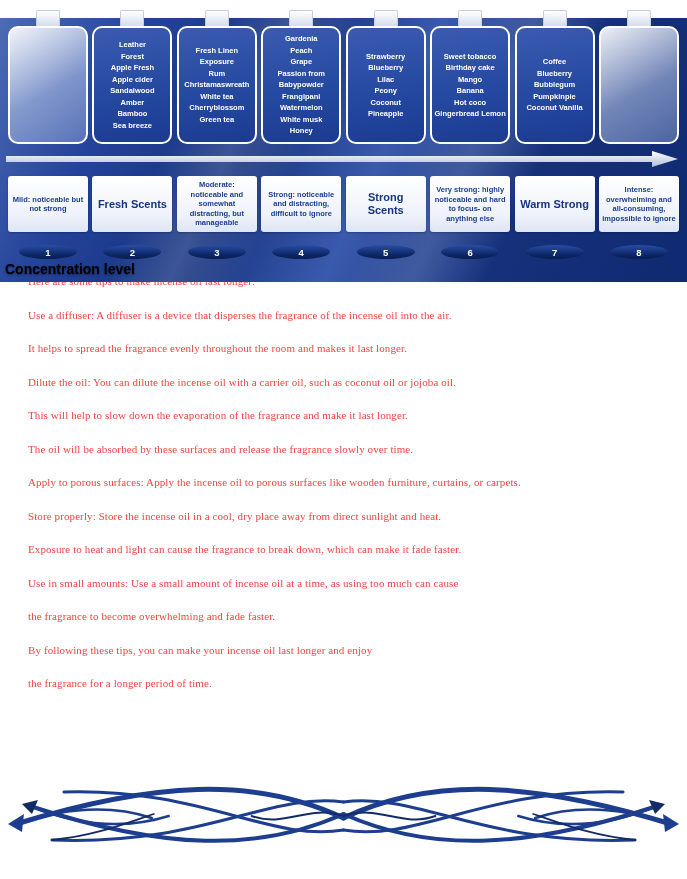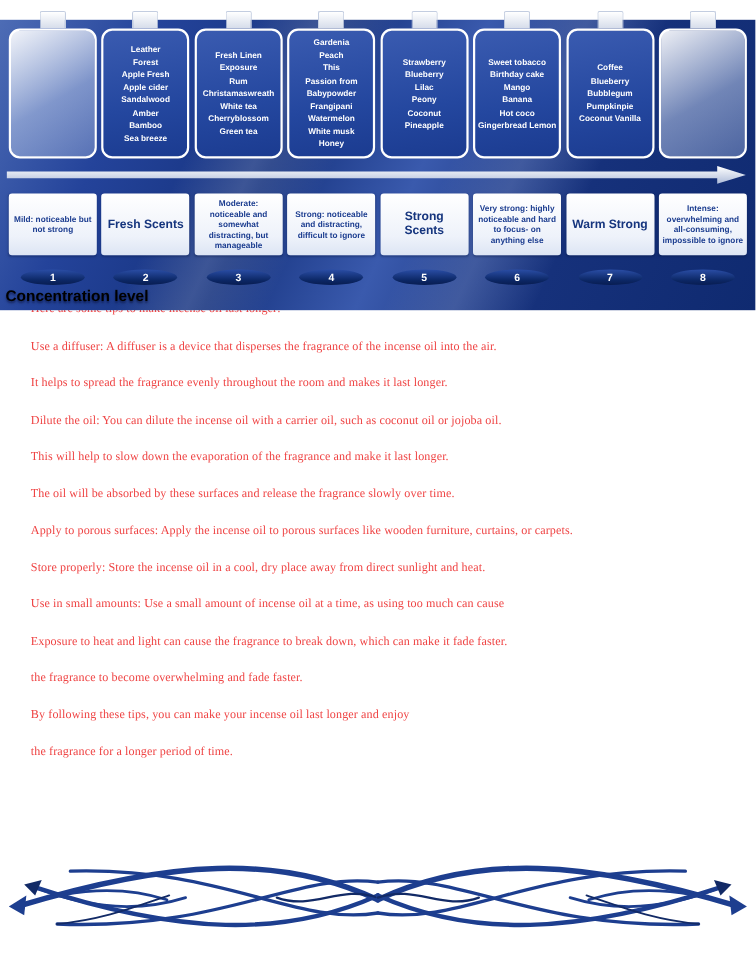--- a/index.html
+++ b/index.html
@@ -85,21 +85,21 @@
             <div class="scent">White tea</div>
             <div class="scent">Cherryblossom</div>
             <div class="scent">Green tea</div>
           </div>
         </div>
         <div class="bottle">
           <div class="cap"></div>
           <div class="bottle-body filled">
             <div class="scent">Gardenia</div>
             <div class="scent">Peach</div>
-            <div class="scent">This</div>
+            <div class="scent">Grape</div>
             <div class="scent">Passion from</div>
             <div class="scent">Babypowder</div>
             <div class="scent">Frangipani</div>
             <div class="scent">Watermelon</div>
             <div class="scent">White musk</div>
             <div class="scent">Honey</div>
           </div>
         </div>
         <div class="bottle">
           <div class="cap"></div>
@@ -208,22 +208,22 @@
 
   <div class="tips">
       <p class="tip-line">Here are some tips to make incense oil last longer:</p>
       <p class="tip-line">Use a diffuser: A diffuser is a device that disperses the fragrance of the incense oil into the air.</p>
       <p class="tip-line">It helps to spread the fragrance evenly throughout the room and makes it last longer.</p>
       <p class="tip-line">Dilute the oil: You can dilute the incense oil with a carrier oil, such as coconut oil or jojoba oil.</p>
       <p class="tip-line">This will help to slow down the evaporation of the fragrance and make it last longer.</p>
       <p class="tip-line">The oil will be absorbed by these surfaces and release the fragrance slowly over time.</p>
       <p class="tip-line">Apply to porous surfaces: Apply the incense oil to porous surfaces like wooden furniture, curtains, or carpets.</p>
       <p class="tip-line">Store properly: Store the incense oil in a cool, dry place away from direct sunlight and heat.</p>
+      <p class="tip-line">Exposure to heat and light can cause the fragrance to break down, which can make it fade faster.</p>
       <p class="tip-line">Use in small amounts: Use a small amount of incense oil at a time, as using too much can cause</p>
-      <p class="tip-line">Exposure to heat and light can cause the fragrance to break down, which can make it fade faster.</p>
       <p class="tip-line">the fragrance to become overwhelming and fade faster.</p>
       <p class="tip-line">By following these tips, you can make your incense oil last longer and enjoy</p>
       <p class="tip-line">the fragrance for a longer period of time.</p>
     </div>
 
   <svg class="ornament" viewBox="0 0 680 100" preserveAspectRatio="none">
     <g id="flourish-half" fill="none" stroke="#1d3e8f" stroke-linecap="round">
       <path d="M340 52 C 250 10, 150 16, 12 58" stroke-width="5"></path>
       <path d="M340 48 C 255 86, 160 84, 26 40" stroke-width="4"></path>
       <path d="M340 36 C 265 26, 200 80, 48 74" stroke-width="3"></path>

